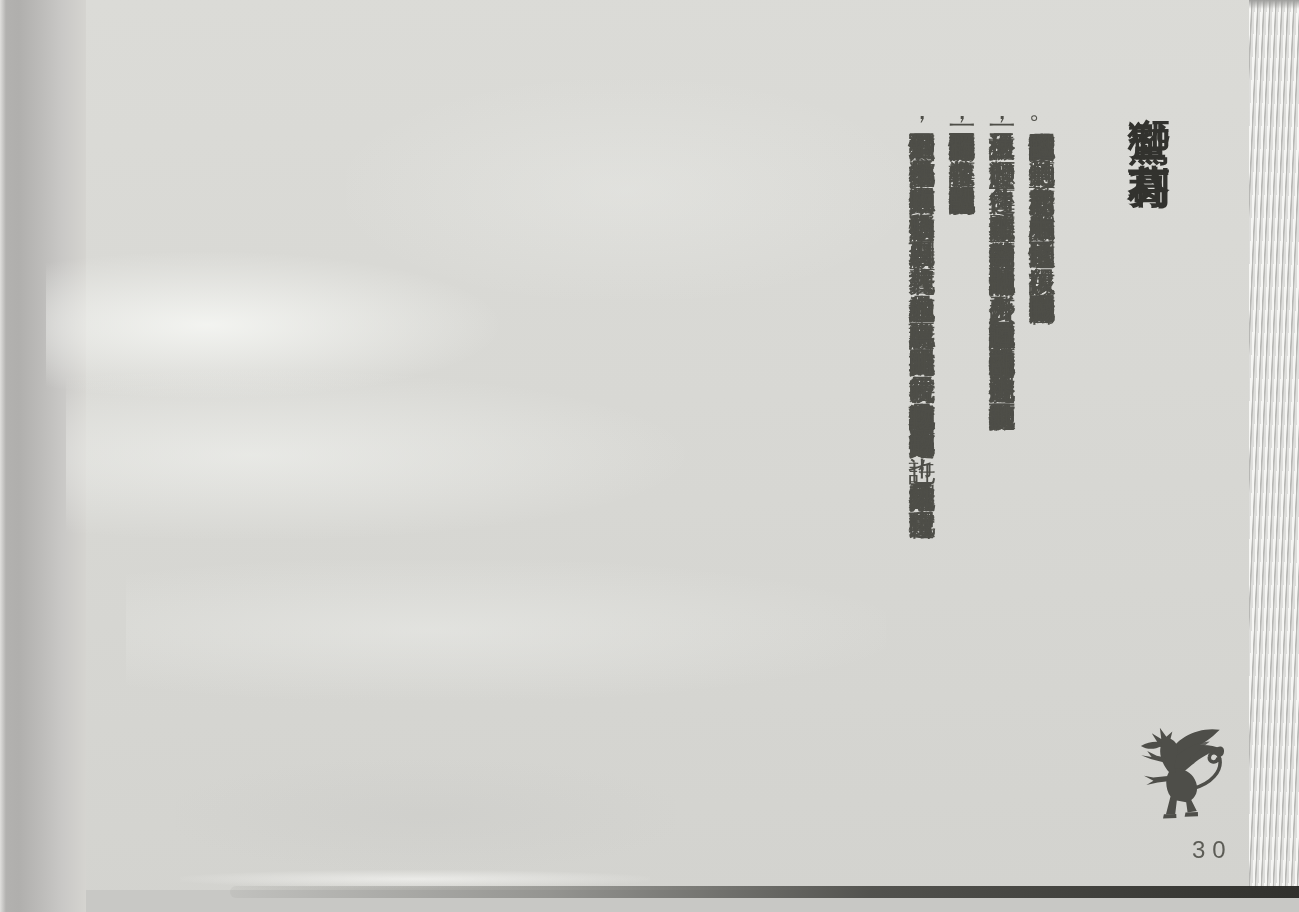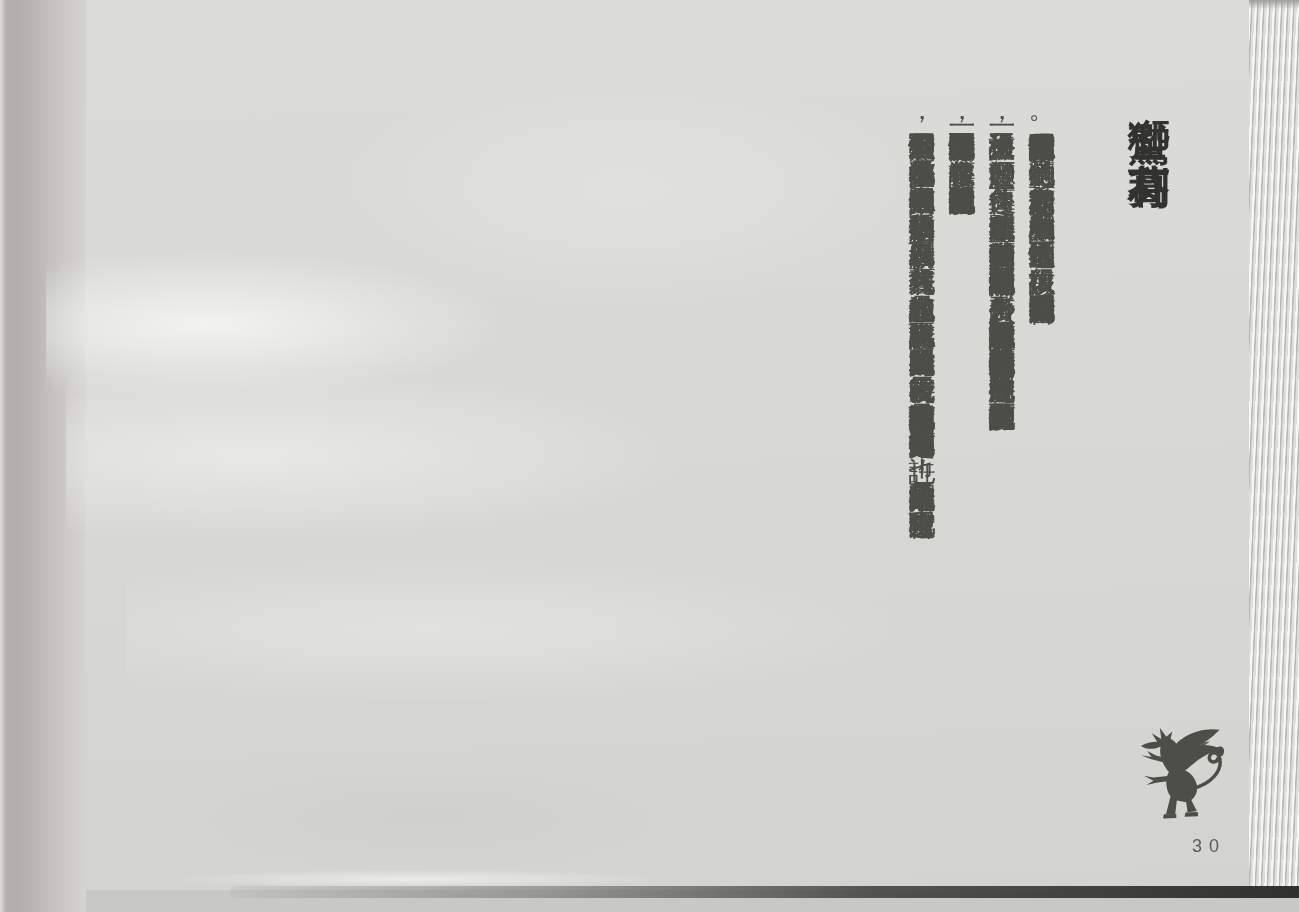--- a/index.html
+++ b/index.html
@@ -55,21 +55,21 @@
   .griffin{
     position:absolute;left:1042px;top:724px;width:104px;height:98px;
     transform:rotate(-2deg);opacity:.88;
   }
   .griffin .ink{fill:#3c3c37;}
   .griffin .line{fill:none;stroke:#3c3c37;stroke-width:3.4;stroke-linecap:round;}
 
   .page-number{
     position:absolute;left:1106px;top:836px;
     font-family:"Liberation Sans", sans-serif;
-    font-size:18px;letter-spacing:7px;color:#5c5c56;
+    font-size:24px;letter-spacing:7px;color:#5c5c56;
   }
 
   
   .edge-right{
     position:absolute;right:0;top:0;width:50px;height:888px;
     background:
       repeating-linear-gradient(92.5deg,
         rgba(248,248,246,.95) 0px, rgba(248,248,246,.95) 2px,
         rgba(158,158,156,.55) 2.6px, rgba(158,158,156,.55) 3.4px,
         rgba(222,222,220,.9) 4px, rgba(222,222,220,.9) 6px),

